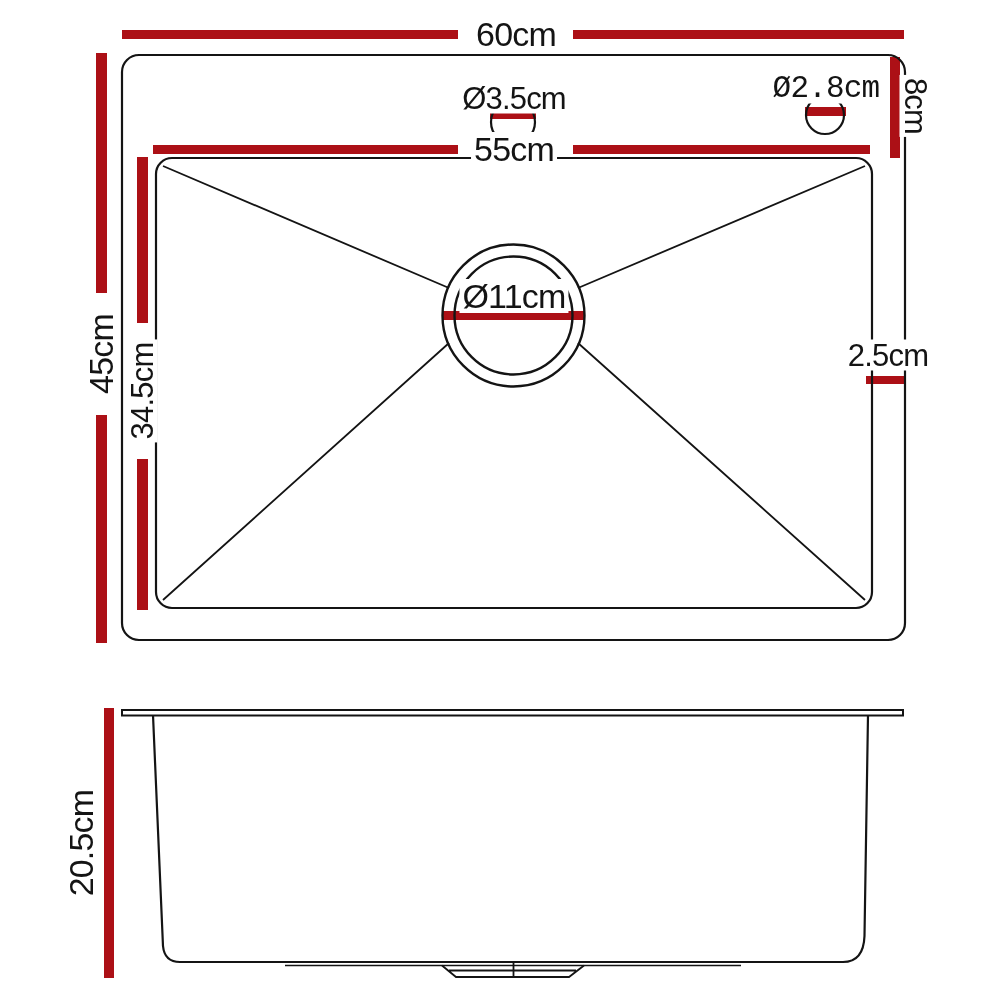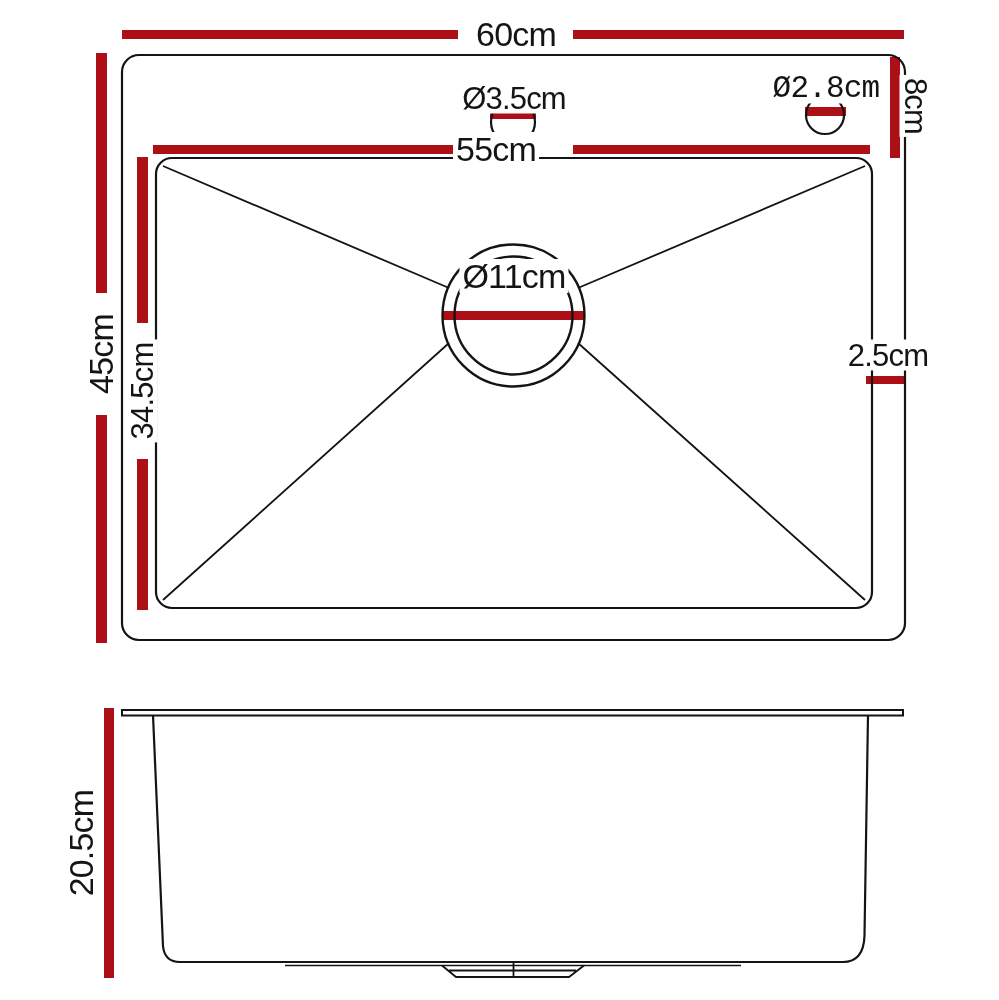--- a/index.html
+++ b/index.html
@@ -62,20 +62,20 @@
                M868,715 L864.5,936 Q863.5,962 843,962"></path>
       <path class="ln" stroke-width="1.6" d="M285,965.5 L741,965.5"></path>
       <path class="ln" stroke-width="1.8" d="M442,965.5 L456,977 L569,977 L584,965.5 M449,970.5 L576,970.5 M513.5,962 L513.5,977"></path>
     </g>
   </svg>
 
   <div class="label" style="left:516px; top:34px;">60cm</div>
   <div class="label sm" style="left:514px; top:98px;">Ø3.5cm</div>
   <div class="label sm" style="left:826px; top:88px;font-family:Liberation Mono, monospace;">Ø2.8cm</div>
   <div class="label sm cw" style="left:915px; top:106px;">8cm</div>
-  <div class="label" style="left:496px; top:149px;">55cm</div>
+  <div class="label" style="left:514px; top:149px;">55cm</div>
   <div class="label ccw" style="left:101px; top:354px;">45cm</div>
   <div class="label sm ccw" style="left:142px; top:391px;">34.5cm</div>
-  <div class="label" style="left:514px; top:276px;">Ø11cm</div>
+  <div class="label" style="left:514px; top:296px;">Ø11cm</div>
   <div class="label sm" style="left:888px; top:355px;">2.5cm</div>
   <div class="label ccw" style="left:81px;  top:843px;">20.5cm</div>
 
 </div>
 
 </body></html>

